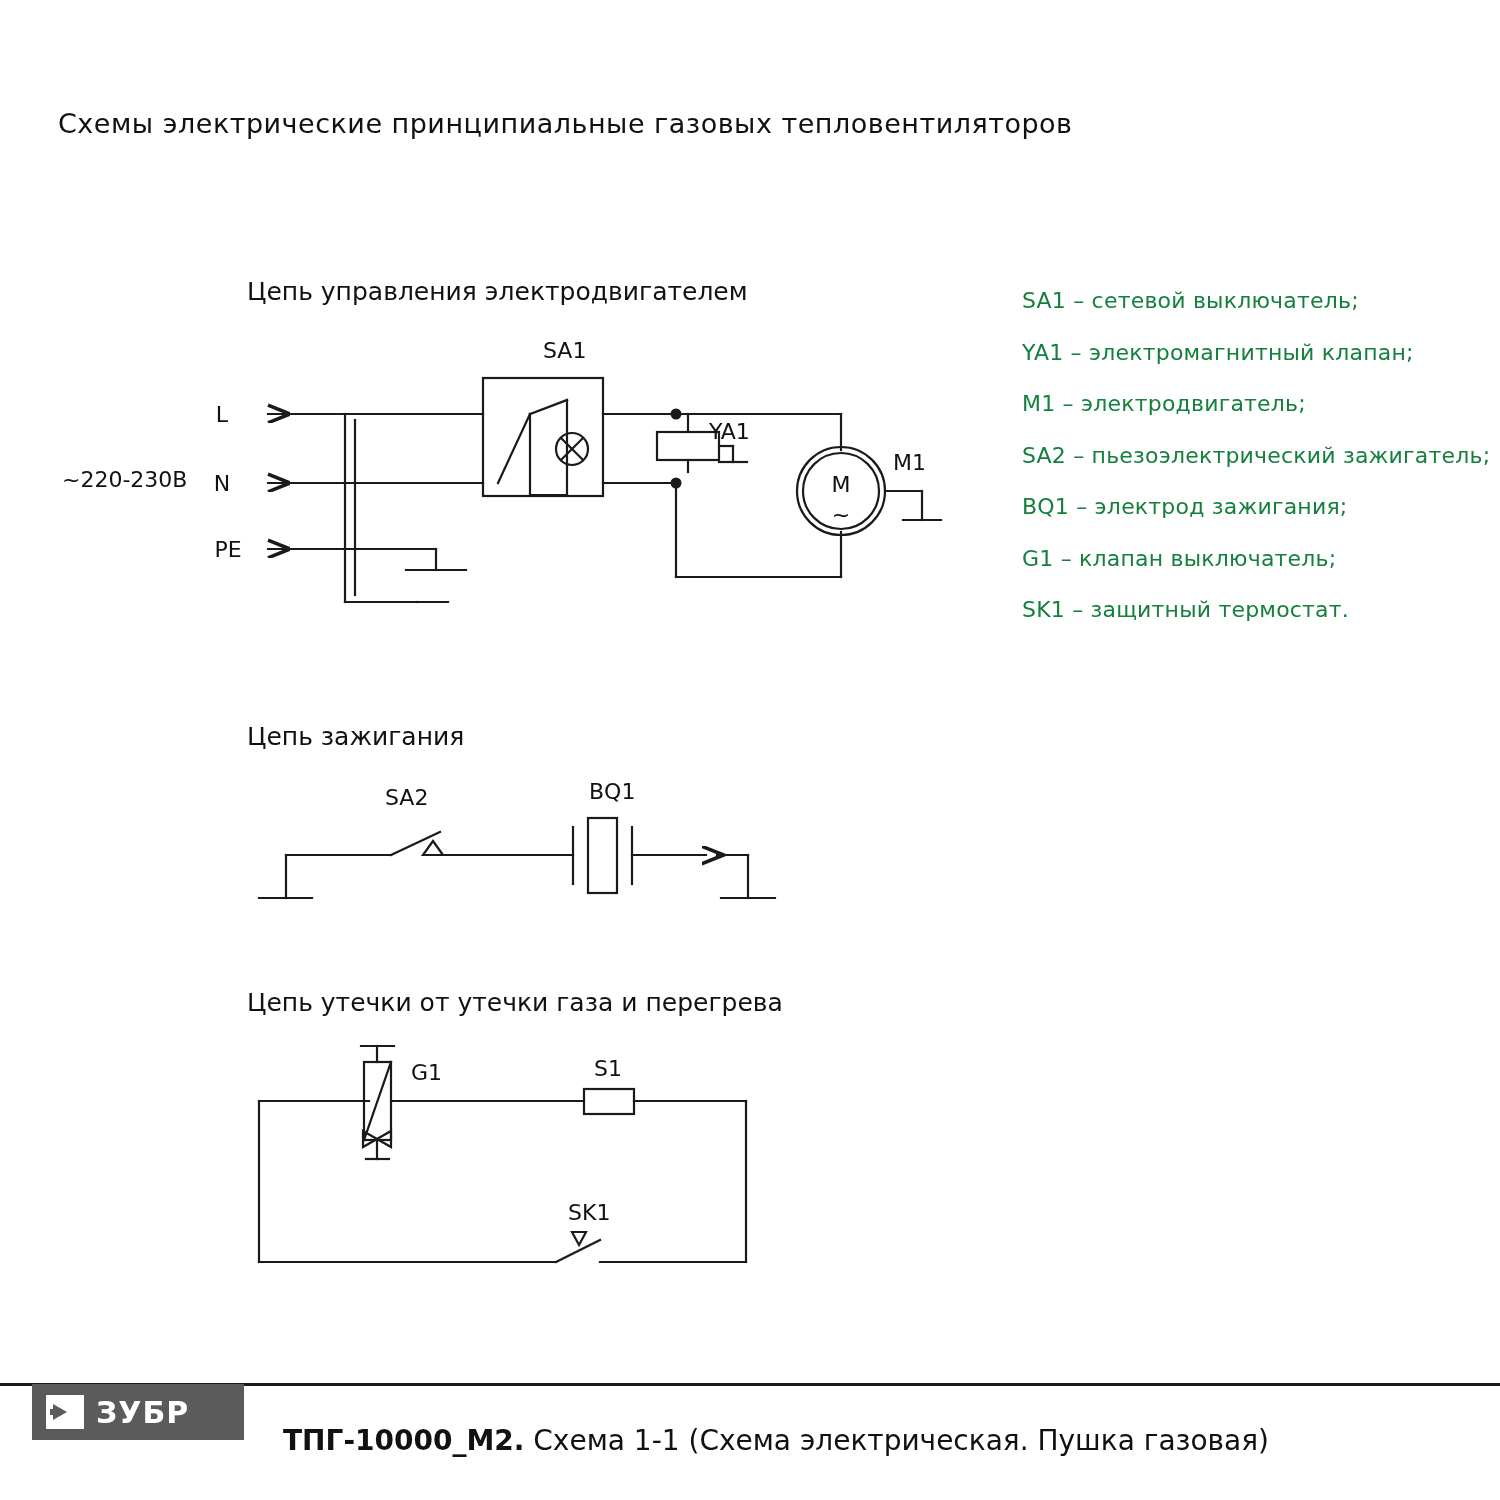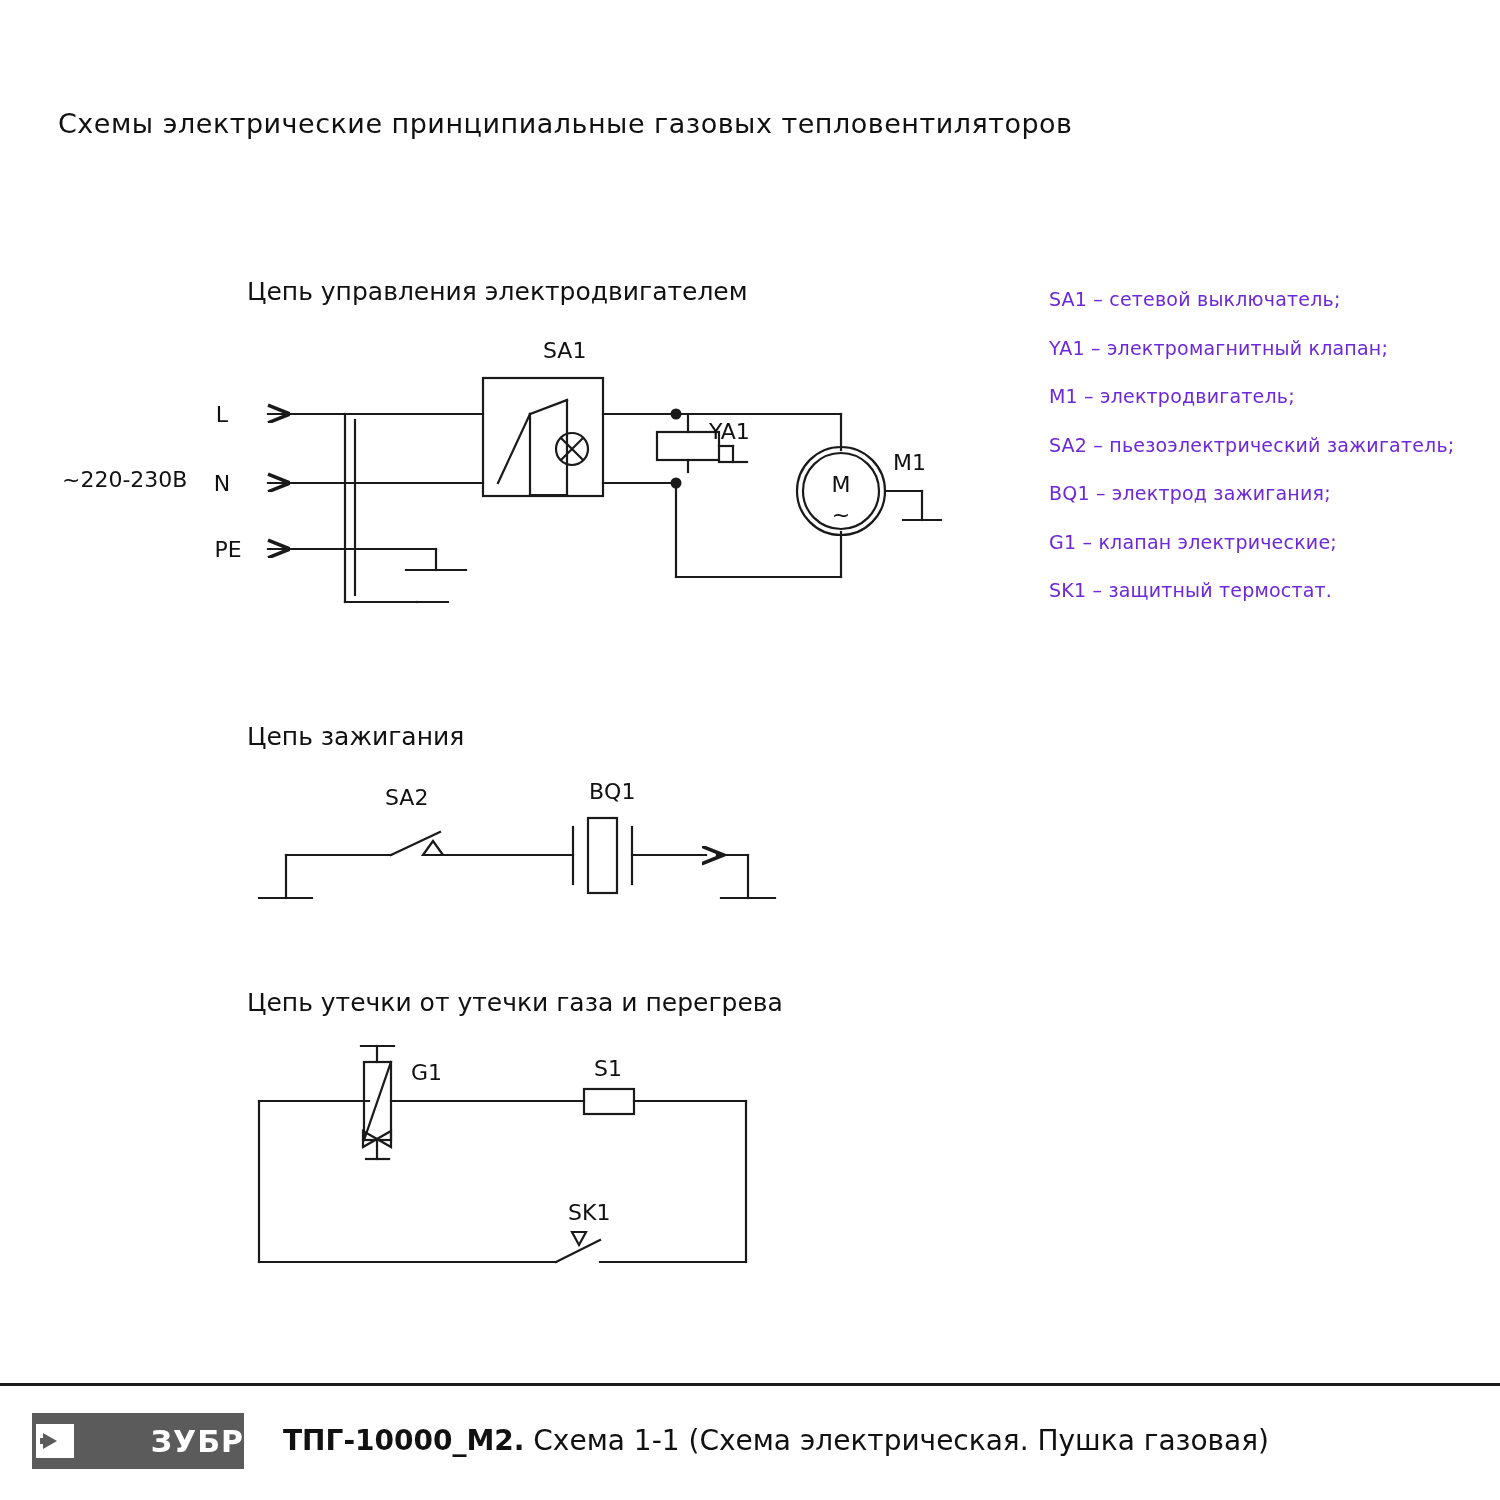--- a/index.html
+++ b/index.html
@@ -45,26 +45,25 @@
   #t-ignite { left: 247px; top: 722px; }
   #t-protect{ left: 247px; top: 988px; }
 
   .legend {
     position: absolute;
     left: 1022px;
     top: 288px;
     width: 460px;
   }
   .legend-item {
-    font-size: 19px;
-    color: #6d28d9;
+    font-size: 22px;
+    color: #15803d;
     margin-bottom: 26.5px;
     white-space: nowrap;
     letter-spacing: 0.2px;
-    margin-left: 27px;
   }
 
   svg.schematic {
     position: absolute;
     left: 0;
     top: 0;
     width: 1500px;
     height: 1500px;
     pointer-events: none;
   }
@@ -90,29 +89,28 @@
     top: 1386px;
     width: 1500px;
     height: 114px;
     background: #ffffff;
     display: flex;
     align-items: center;
   }
   .brand {
     position: absolute;
     left: 32px;
-    top: 1413px;
+    top: 1384px;
     width: 212px;
     height: 56px;
     background: #5b5b5b;
     display: flex;
     align-items: center;
-    padding-left: 4px;
+    padding-left: 14px;
     box-sizing: border-box;
-    justify-content: space-between;
   }
   .brand-mark {
     width: 38px;
     height: 34px;
     background: #ffffff;
     margin-right: 12px;
     position: relative;
     flex: none;
   }
   .brand-mark::after {
@@ -296,21 +294,21 @@
     <text class="lbl" x="594" y="1076">S1</text>
     <text class="lbl" x="568" y="1220">SK1</text>
   </svg>
 
   <div class="legend">
     <div class="legend-item">SA1 – сетевой выключатель;</div>
     <div class="legend-item">YA1 – электромагнитный клапан;</div>
     <div class="legend-item">M1 – электродвигатель;</div>
     <div class="legend-item">SA2 – пьезоэлектрический зажигатель;</div>
     <div class="legend-item">BQ1 – электрод зажигания;</div>
-    <div class="legend-item">G1 – клапан электрические;</div>
+    <div class="legend-item">G1 – клапан выключатель;</div>
     <div class="legend-item">SK1 – защитный термостат.</div>
   </div>
 
   <div class="footer-rule"></div>
   <div class="footer"></div>
 
   <div class="brand">
     <div class="brand-mark"></div>
     <div class="brand-text">ЗУБР</div>
   </div>

